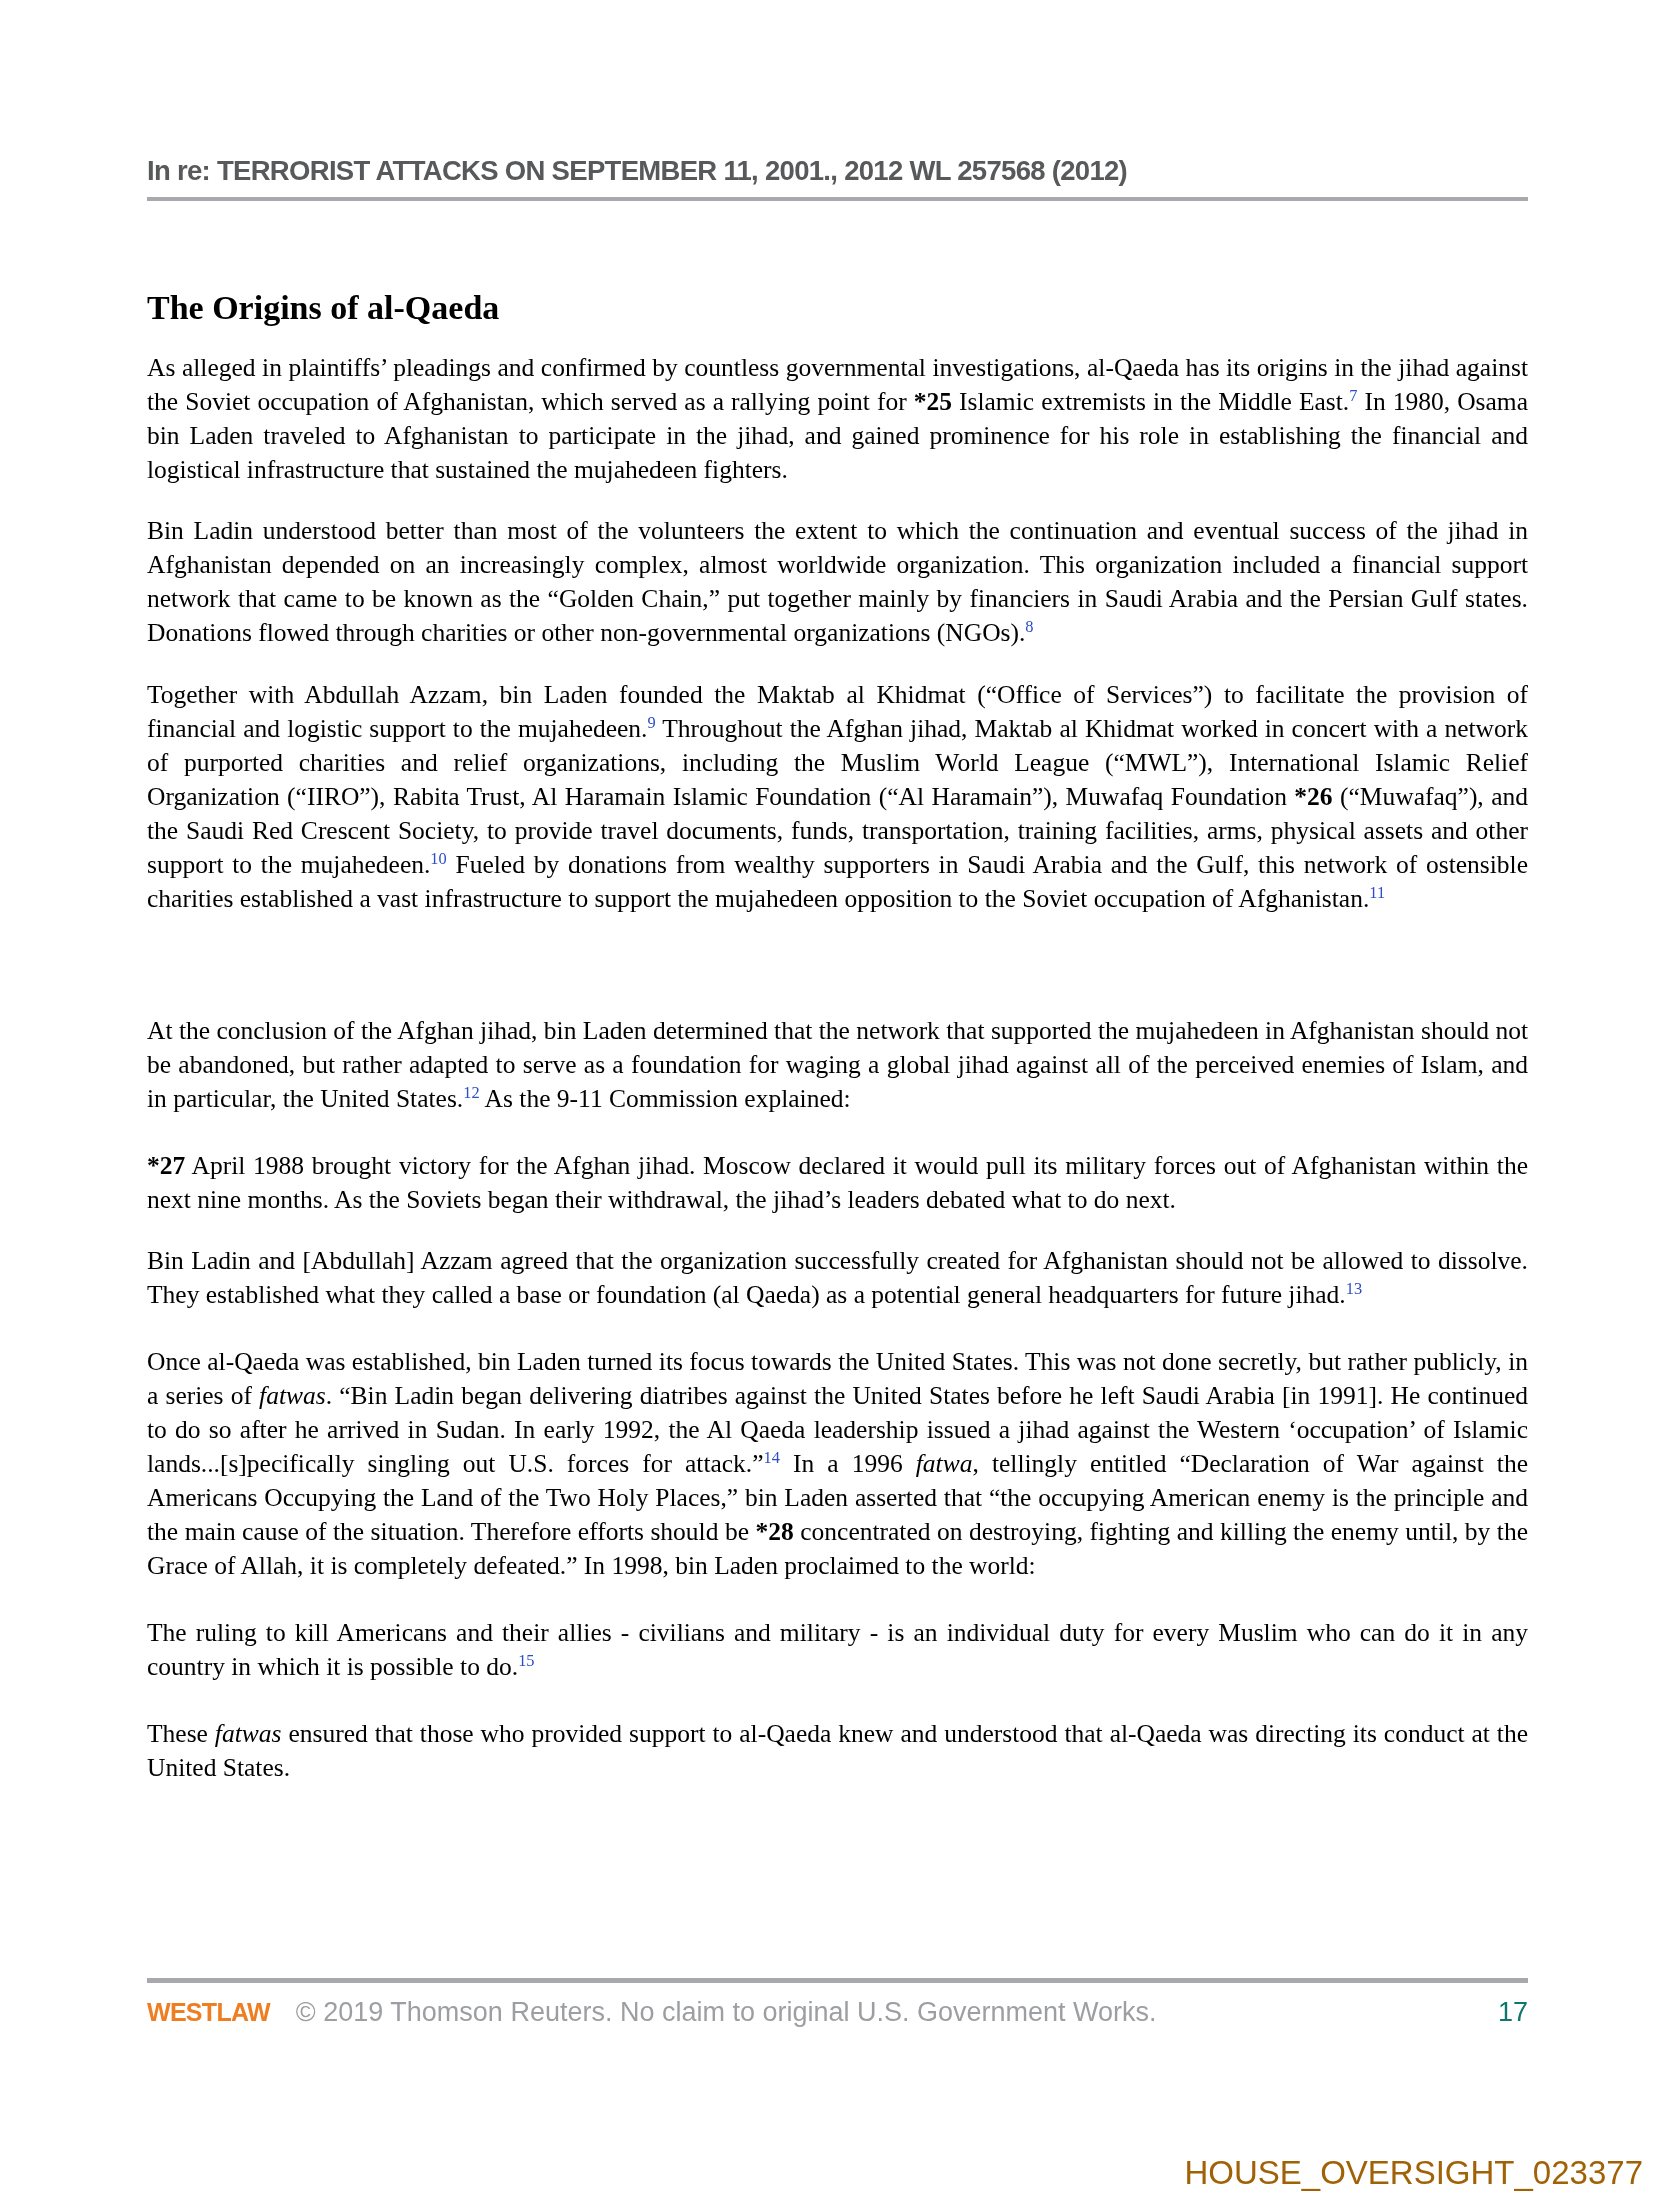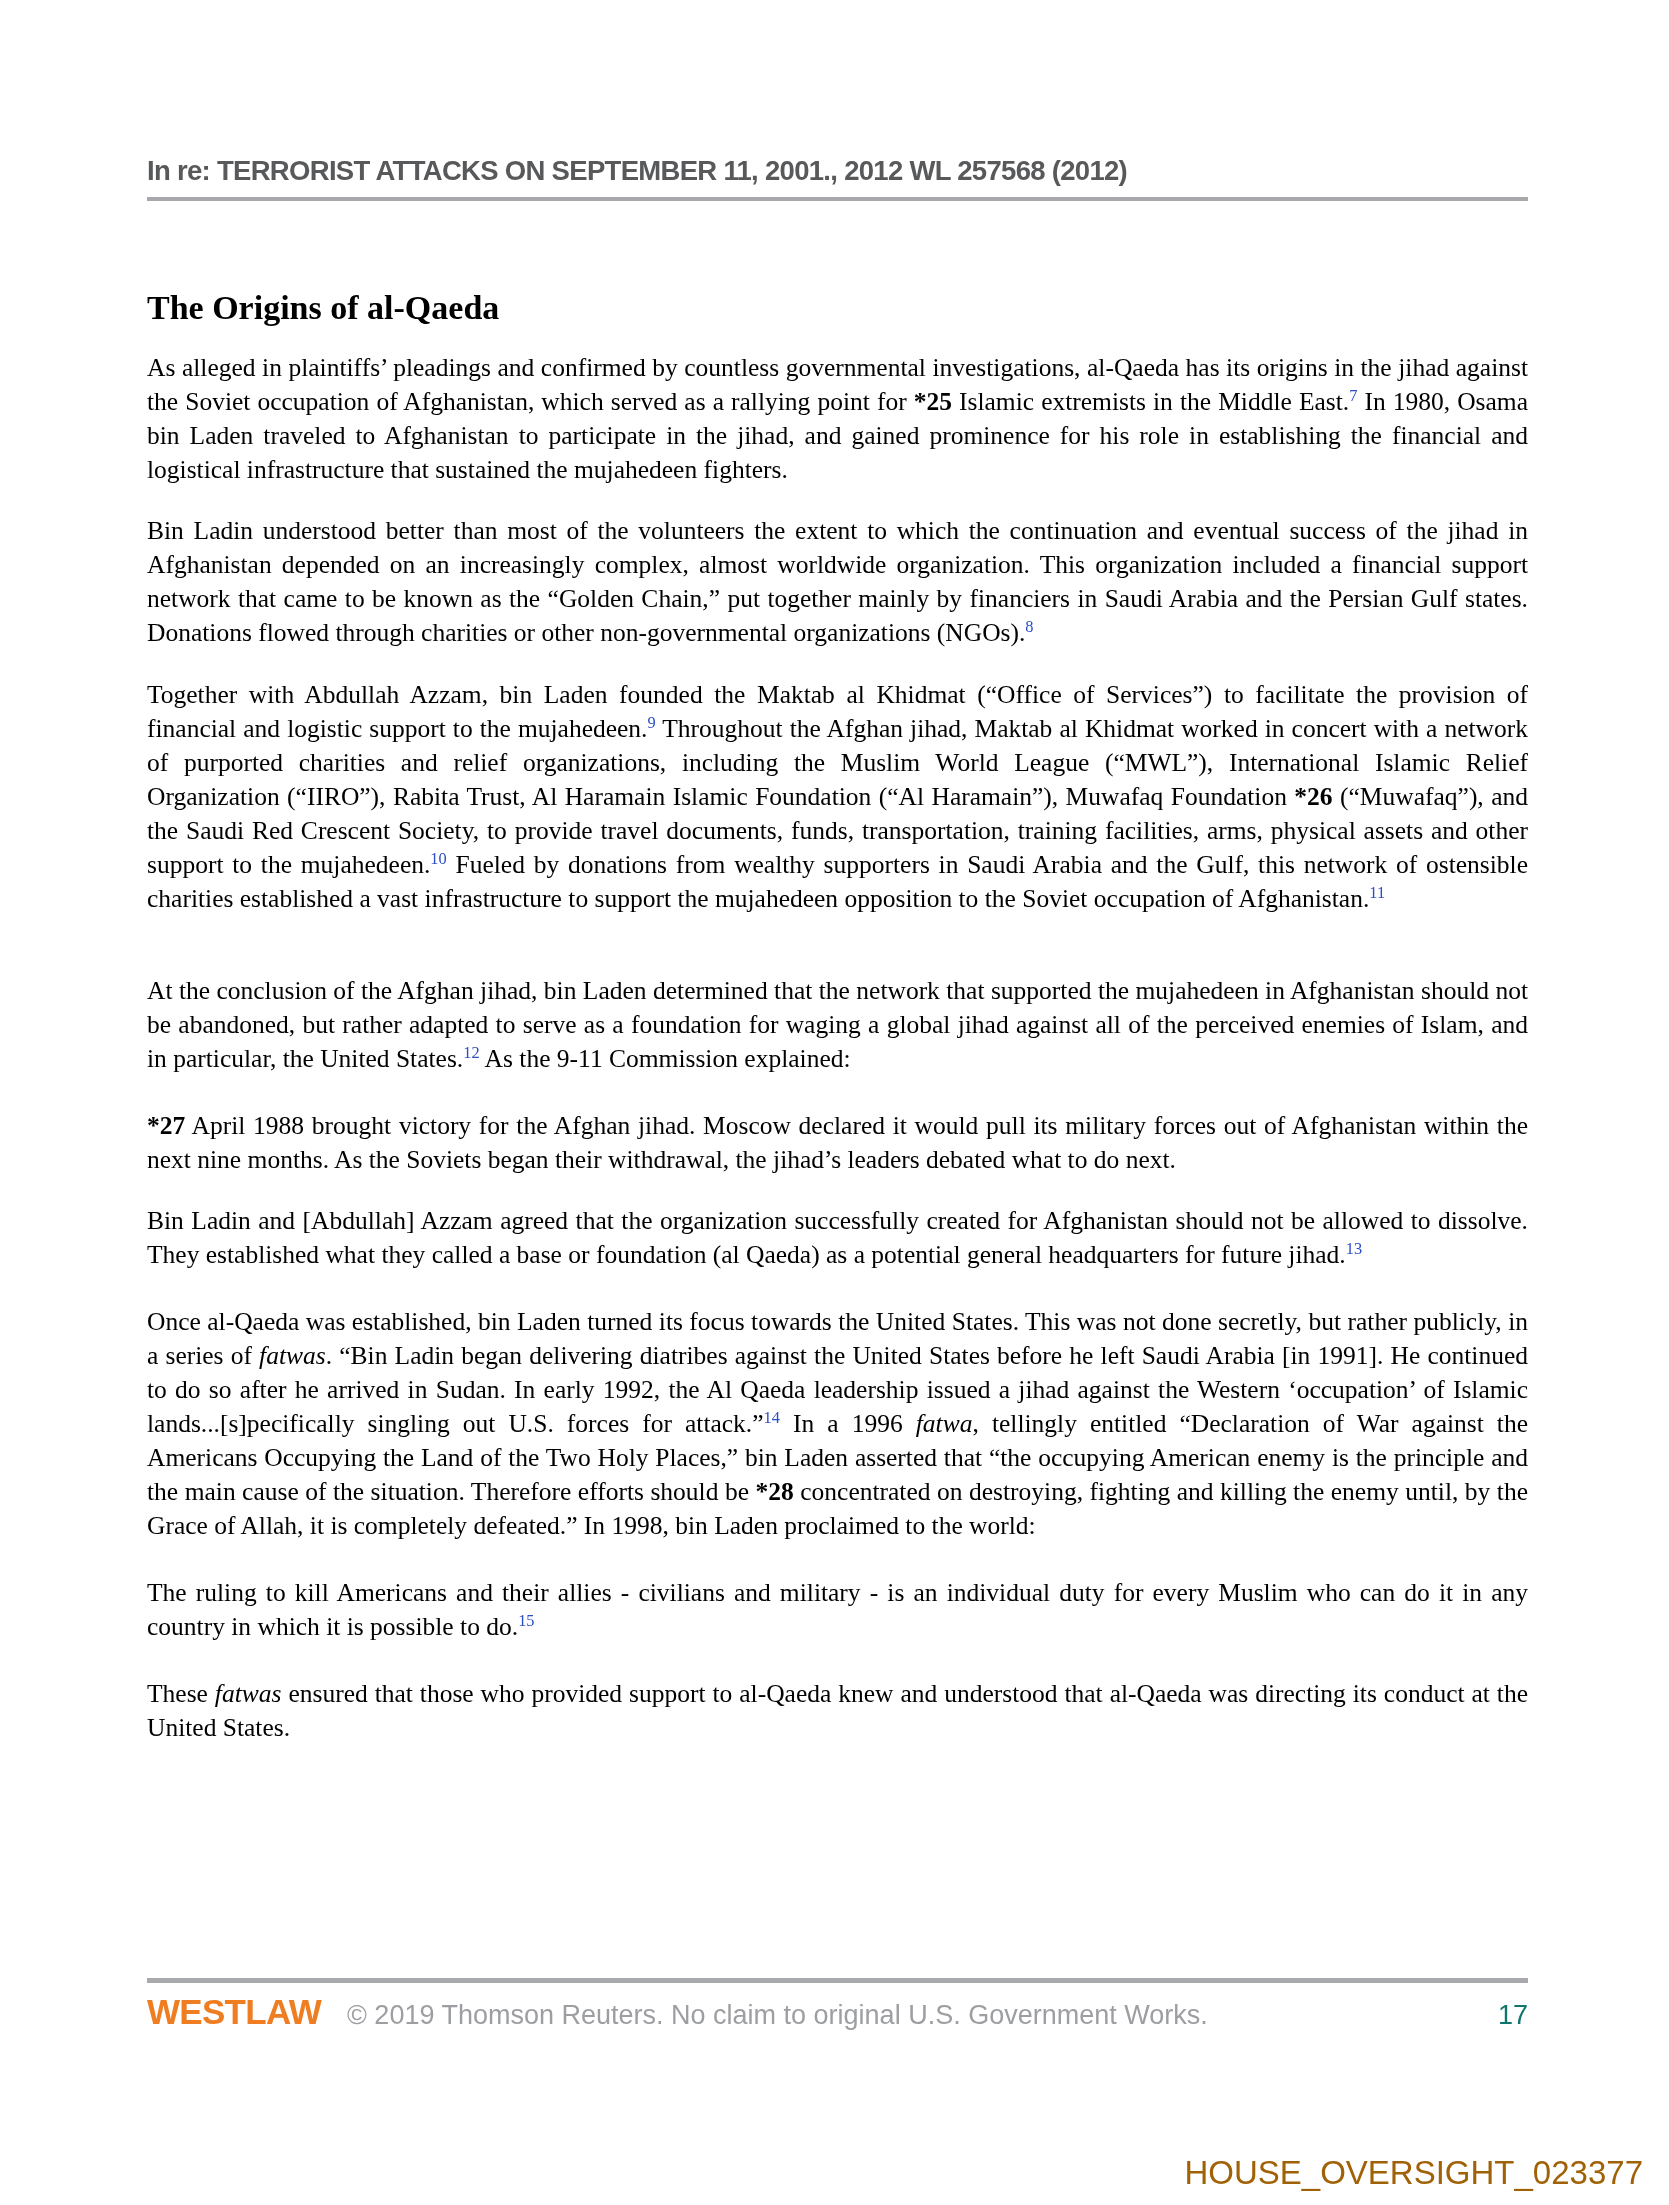--- a/index.html
+++ b/index.html
@@ -45,21 +45,21 @@
     font-weight: bold;
   }
   .para {
     margin: 27.5px 0 0 0;
     font-size: 25.5px;
     line-height: 34px;
     text-align: justify;
   }
   .para.sp-tight  { margin-top: 33px; }
   .para.sp-large  { margin-top: 33px; }
-  .para.sp-xlarge { margin-top: 58px; }
+  .para.sp-xlarge { margin-top: 98px; }
   .b { font-weight: bold; }
   .i { font-style: italic; }
   .fn {
     color: #2b4ec6;
     font-size: 16.4px;
     line-height: 0;
     vertical-align: super;
   }
   .doc-footer {
     position: absolute;
@@ -78,21 +78,21 @@
     margin-top: 14.4px;
     font-family: "Liberation Sans", sans-serif;
     font-size: 27px;
     line-height: 30px;
     color: #9c9ea1;
   }
   .footer-left { display: flex; align-items: baseline; }
   .westlaw-logo {
     font-family: "Liberation Sans", sans-serif;
     font-weight: bold;
-    font-size: 35px;
+    font-size: 25px;
     letter-spacing: -0.7px;
     color: #ef7d22;
     margin-right: 26px;
   }
   .footer-page-number { color: #0f766e; }
   .bates-stamp {
     position: absolute;
     right: 26px;
     top: 2154px;
     font-family: "Liberation Sans", sans-serif;

